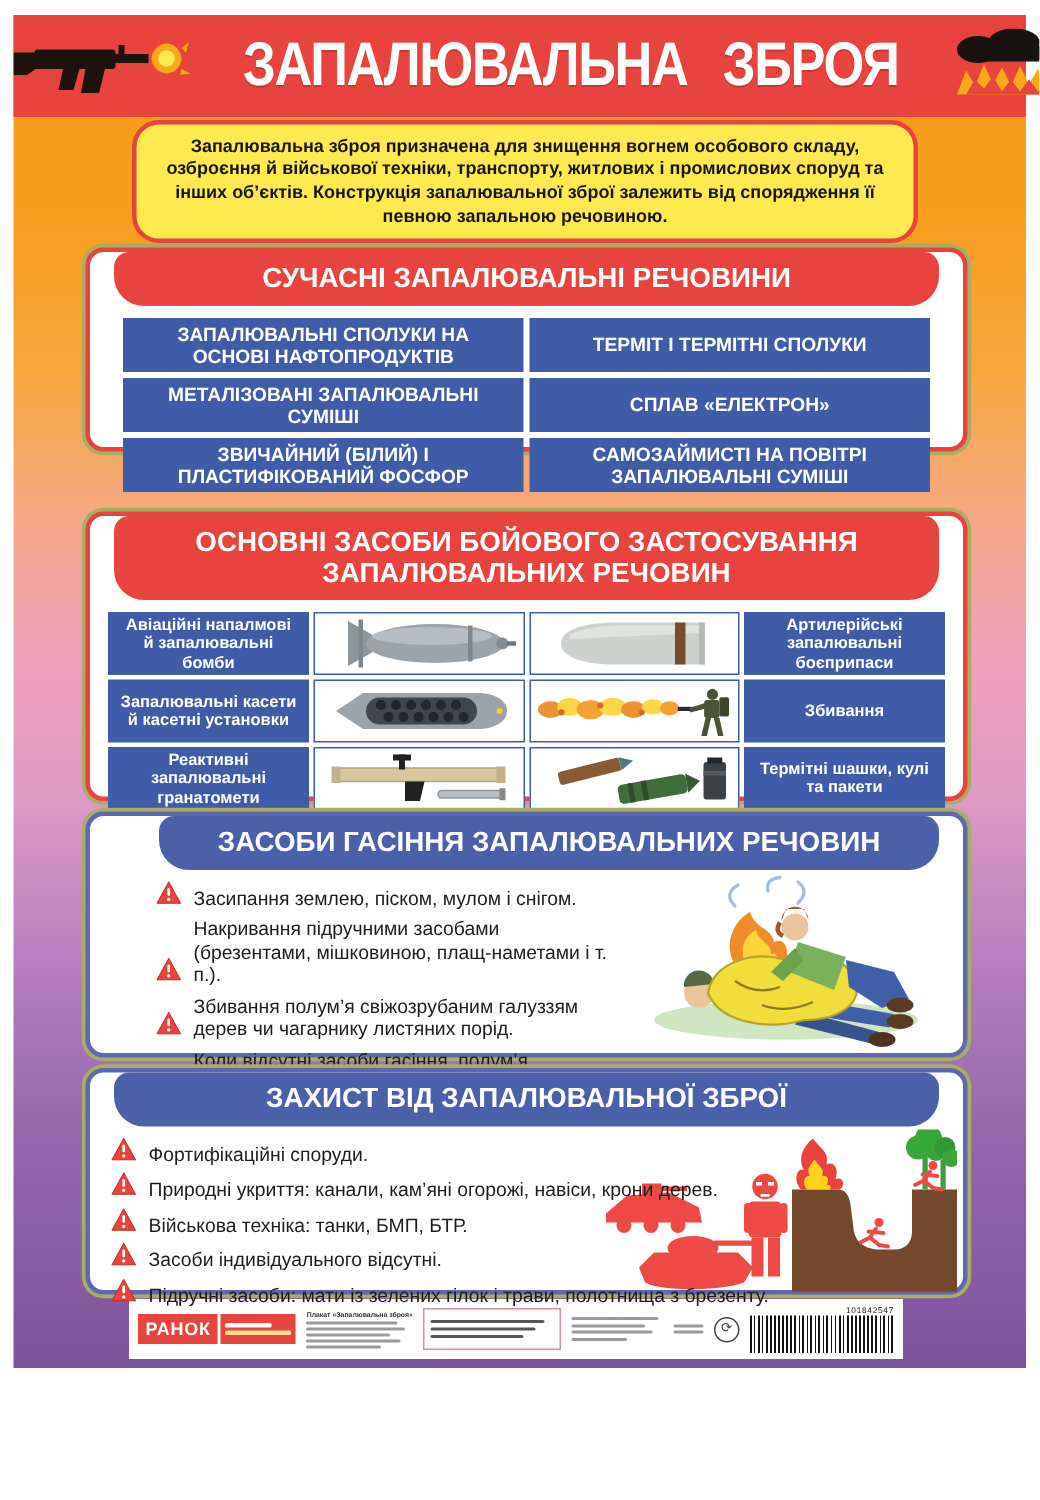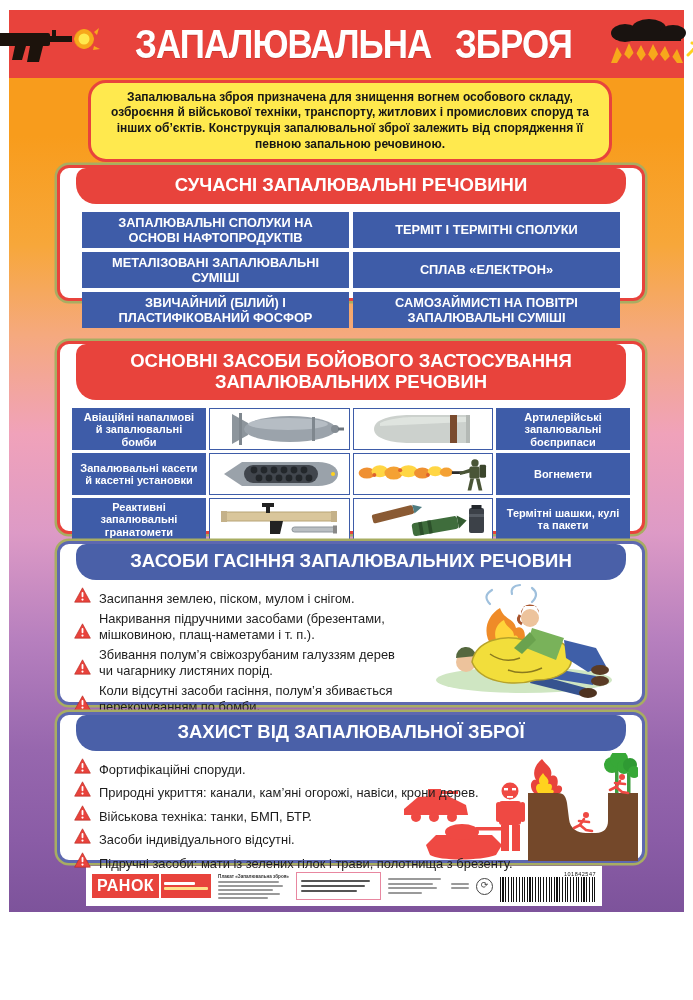--- a/index.html
+++ b/index.html
@@ -2,34 +2,34 @@
 <html style="--red: #e8433c; --orange: #f89c1c; --yellow: #ffe94e; --purple: #8a5ca6; --blue-cell: #3e5ca8; --blue-header: #4a60a8; --olive: #a8ad62;"><head>
 <meta charset="utf-8">
 <style>
   html,body{margin:0;padding:0;background:#fff;}
   body{width:693px;height:1000px;font-family:"Liberation Sans",sans-serif;-webkit-font-smoothing:antialiased;}
   .page{position:relative;width:693px;height:1000px;background:#fff;overflow:hidden;}
   .poster{position:absolute;left:9px;top:10px;width:675px;height:902px;
     background:linear-gradient(180deg,#f89c1c 0%,#f89c1c 14%,#f7a73a 26%,#f5a97e 36%,#f0a2ba 47%,#dd9ac6 58%,#b67fbe 70%,#9767ae 82%,#8a5ca6 92%,#7d539b 100%);}
   
   .banner{position:absolute;top:0;left:0;right:0;height:68px;background:var(--red,#e8433c);
-    display:flex;align-items:center;justify-content:center;gap:16px;}
+    display:flex;align-items:center;gap:16px;}
   .title{color:#fff;font-weight:bold;font-size:38px;letter-spacing:-1px;word-spacing:16px;
     transform:scale(.92,1.08);white-space:nowrap;text-shadow:0 1px 0 rgba(0,0,0,.15);}
   
   .intro{position:absolute;top:70px;left:79px;width:524px;height:82px;background:var(--yellow,#ffe94e);
     border:3px solid var(--red,#e8433c);border-radius:18px;box-sizing:border-box;display:flex;align-items:center;}
   .intro p{margin:0;padding:2px 14px;font-size:12px;font-weight:bold;line-height:1.3;text-align:center;color:#161616;}
   
   .panel{position:absolute;left:48px;width:588px;background:#fff;border-radius:12px;box-sizing:border-box;}
   .panel.redb{border:3px solid var(--red,#e8433c);box-shadow:0 0 0 2.5px var(--olive,#a8ad62);}
   .panel.blueb{border:3px solid #5e68b0;box-shadow:0 0 0 2.5px var(--olive,#a8ad62);}
   #panel-substances{top:155px;height:136px;}
   #panel-application{top:331px;height:193px;}
-  #panel-extinguishing{top:531px;height:164px;}
+  #panel-extinguishing{top:531px;height:164px;padding-left:30px;}
   #panel-protection{top:702px;height:151px;}
   .sec-header{margin:0 16px;padding:7px 4px 8px;color:#fff;font-weight:bold;text-align:center;
     font-size:18.5px;line-height:1.12;border-radius:10px 10px 20px 20px;}
   .sec-header.red{background:var(--red,#e8433c);}
   .sec-header.blue{background:var(--blue-header,#4a60a8);}
   
   .s1-table{display:grid;grid-template-columns:1fr 1fr;gap:4px;margin:8px 22px 0;}
   .s1-cell{background:var(--blue-cell,#3e5ca8);color:#fff;font-weight:bold;font-size:12.8px;line-height:1.18;
     display:flex;align-items:center;justify-content:center;text-align:center;padding:3px 10px;min-height:31px;box-sizing:border-box;}
   
@@ -45,21 +45,21 @@
   .s3-body{display:flex;}
   .s3-body .bullets{flex:1;}
   .s3-art{width:214px;padding:2px 8px 0 0;}
   .s4-body{position:relative;height:109px;}
   .s4-bullets{position:relative;z-index:1;}
   .s4-art{position:absolute;right:4px;bottom:2px;width:238px;height:112px;z-index:0;pointer-events:none;}
   
   .footer{position:absolute;left:77px;top:856px;width:516px;height:40px;background:#fff;
     display:flex;align-items:center;gap:7px;padding:3px 6px;box-sizing:border-box;}
   .logo{display:flex;align-items:stretch;gap:2px;flex:0 0 auto;}
-  .logo-main{background:var(--red,#e8433c);color:#fff;font-weight:bold;font-size:16px;
+  .logo-main{background:var(--red,#e8433c);color:#fff;font-weight:bold;font-size:12px;
     padding:3px 5px;letter-spacing:.5px;display:flex;align-items:center;}
   .logo-sub{background:var(--red,#e8433c);width:44px;display:flex;flex-direction:column;justify-content:center;gap:2px;padding:0 3px;}
   .logo-sub i{display:block;height:3px;background:#ffe08a;border-radius:1px;}
   .logo-sub i:first-child{background:#fff;width:70%;}
   .fineprint{display:flex;flex-direction:column;gap:2px;width:92px;}
   .fineprint .pt{font-size:4.6px;font-weight:bold;color:#333;white-space:nowrap;overflow:hidden;}
   .bar{height:2px;background:#9a9a9a;border-radius:1px;}
   .contact-box{border:1px solid #e887a0;width:118px;height:28px;box-sizing:border-box;
     display:flex;flex-direction:column;justify-content:center;gap:3px;padding:0 4px;}
   .contact-box .bar{background:#555;}
@@ -198,21 +198,21 @@
             <g fill="#4a5537">
               <circle cx="131" cy="7" r="4"></circle>
               <rect x="125" y="11" width="11" height="13" rx="2"></rect>
               <path d="M126,13 L114,17 L115,20 L127,17 Z"></path>
               <path d="M126,24 L130,24 L127,37 L123,37 Z"></path>
               <path d="M132,24 L136,24 L139,37 L135,37 Z"></path>
             </g>
             <rect x="136" y="9" width="7" height="14" rx="1.5" fill="#3c462c"></rect>
           </svg>
         </div>
-        <div class="s2-label">Вогнемети</div>
+        <div class="s2-label">Збивання</div>
 
         <div class="s2-label">Реактивні запалювальні гранатомети</div>
         <div class="s2-img">
           <svg width="134" height="38" viewBox="0 0 134 38">
             <rect x="10" y="12" width="114" height="9" rx="4" fill="#d9c69b" stroke="#b7a477"></rect>
             <rect x="9" y="11" width="6" height="11" fill="#c4b189"></rect>
             <rect x="119" y="11" width="6" height="11" fill="#c4b189"></rect>
             <rect x="50" y="3" width="12" height="4" fill="#222"></rect>
             <rect x="54" y="3" width="4" height="10" fill="#222"></rect>
             <path d="M58,21 L71,21 L68,34 L58,34 Z" fill="#222"></path>

